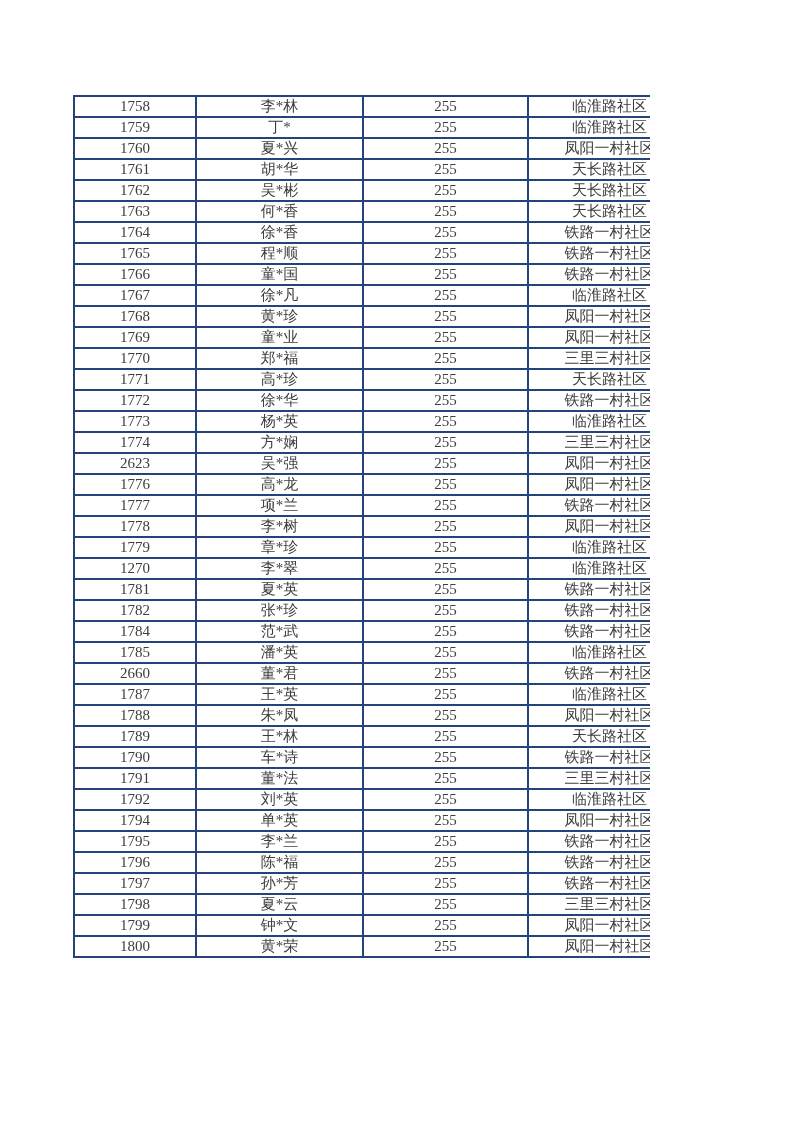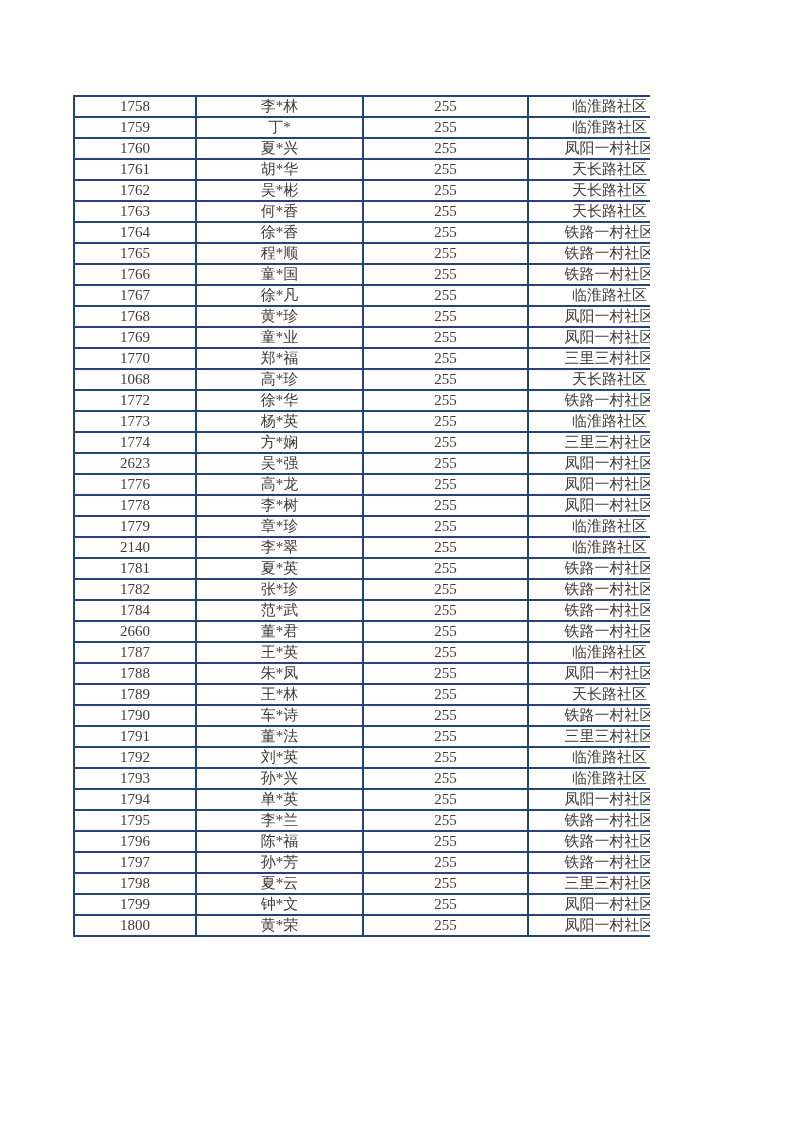--- a/index.html
+++ b/index.html
@@ -125,21 +125,21 @@
           <td>255</td>
           <td>凤阳一村社区</td>
         </tr>
         <tr>
           <td>1770</td>
           <td>郑*福</td>
           <td>255</td>
           <td>三里三村社区</td>
         </tr>
         <tr>
-          <td>1068</td>
+          <td>1771</td>
           <td>高*珍</td>
           <td>255</td>
           <td>天长路社区</td>
         </tr>
         <tr>
           <td>1772</td>
           <td>徐*华</td>
           <td>255</td>
           <td>铁路一村社区</td>
         </tr>
@@ -161,33 +161,39 @@
           <td>255</td>
           <td>凤阳一村社区</td>
         </tr>
         <tr>
           <td>1776</td>
           <td>高*龙</td>
           <td>255</td>
           <td>凤阳一村社区</td>
         </tr>
         <tr>
+          <td>1777</td>
+          <td>项*兰</td>
+          <td>255</td>
+          <td>铁路一村社区</td>
+        </tr>
+        <tr>
           <td>1778</td>
           <td>李*树</td>
           <td>255</td>
           <td>凤阳一村社区</td>
         </tr>
         <tr>
           <td>1779</td>
           <td>章*珍</td>
           <td>255</td>
           <td>临淮路社区</td>
         </tr>
         <tr>
-          <td>2140</td>
+          <td>1270</td>
           <td>李*翠</td>
           <td>255</td>
           <td>临淮路社区</td>
         </tr>
         <tr>
           <td>1781</td>
           <td>夏*英</td>
           <td>255</td>
           <td>铁路一村社区</td>
         </tr>
@@ -197,20 +203,26 @@
           <td>255</td>
           <td>铁路一村社区</td>
         </tr>
         <tr>
           <td>1784</td>
           <td>范*武</td>
           <td>255</td>
           <td>铁路一村社区</td>
         </tr>
         <tr>
+          <td>1785</td>
+          <td>潘*英</td>
+          <td>255</td>
+          <td>临淮路社区</td>
+        </tr>
+        <tr>
           <td>2660</td>
           <td>董*君</td>
           <td>255</td>
           <td>铁路一村社区</td>
         </tr>
         <tr>
           <td>1787</td>
           <td>王*英</td>
           <td>255</td>
           <td>临淮路社区</td>
@@ -235,26 +247,20 @@
         </tr>
         <tr>
           <td>1791</td>
           <td>董*法</td>
           <td>255</td>
           <td>三里三村社区</td>
         </tr>
         <tr>
           <td>1792</td>
           <td>刘*英</td>
-          <td>255</td>
-          <td>临淮路社区</td>
-        </tr>
-        <tr>
-          <td>1793</td>
-          <td>孙*兴</td>
           <td>255</td>
           <td>临淮路社区</td>
         </tr>
         <tr>
           <td>1794</td>
           <td>单*英</td>
           <td>255</td>
           <td>凤阳一村社区</td>
         </tr>
         <tr>

